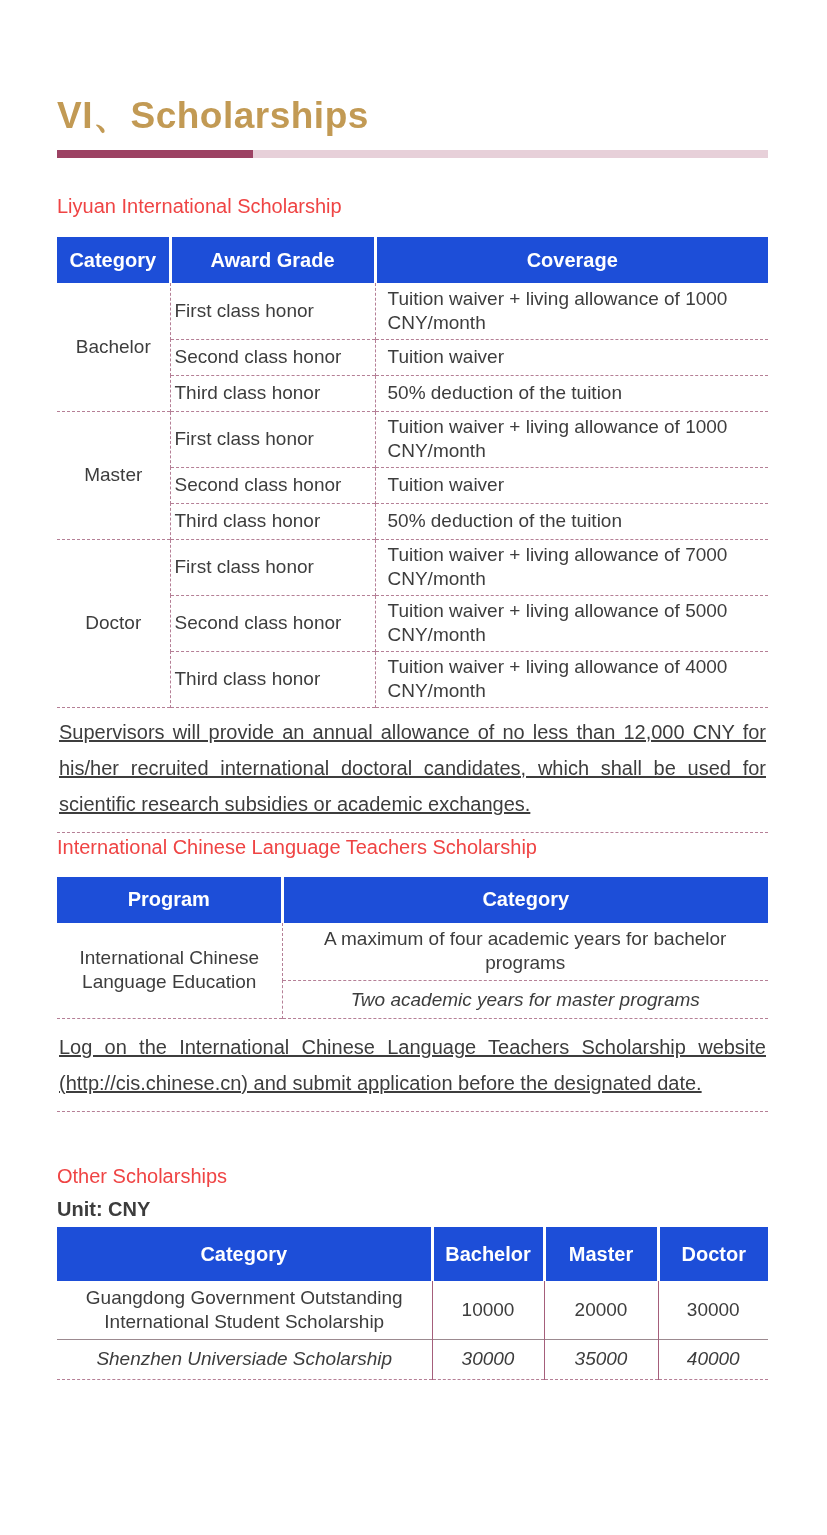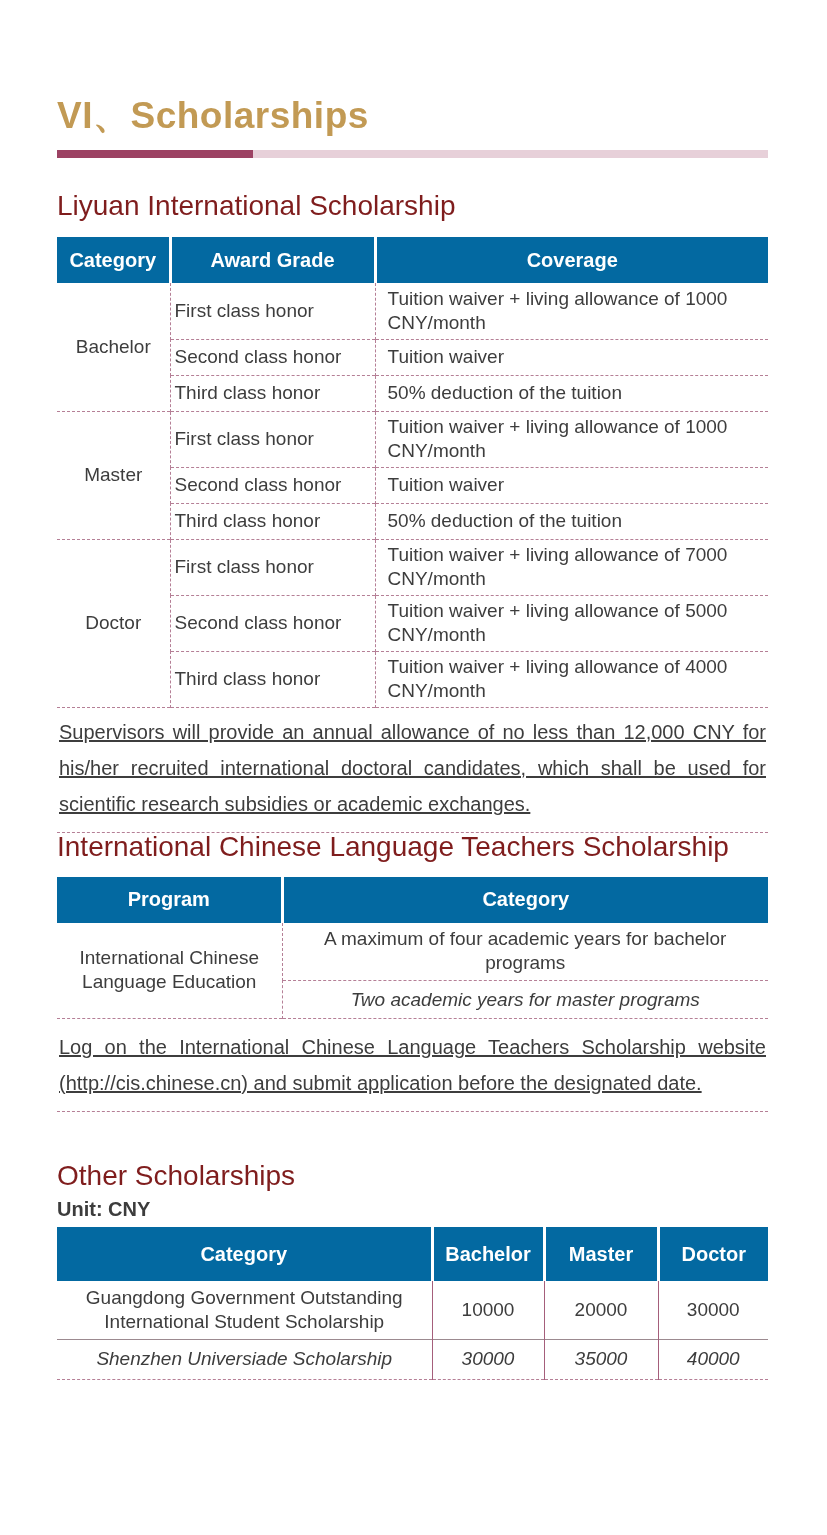--- a/index.html
+++ b/index.html
@@ -13,30 +13,30 @@
 
   .page-title {
     margin-top: 95px;
     font-size: 37px; line-height: 42px; font-weight: bold;
     color: #c29a54; letter-spacing: 0.5px;
   }
   .divider { margin-top: 13px; height: 8px; background: #e7d0d9; position: relative; }
   .divider-dark { position: absolute; left: 0; top: 0; height: 8px; width: 196px; background: #9c4263; }
 
   .section-heading {
-    font-size: 28px; line-height: 28px; font-weight: 400;
-    color: #7f1d1d;
+    font-size: 20px; line-height: 28px; font-weight: 400;
+    color: #ef4444;
   }
   .h-liyuan  { margin-top: 34px; }
   .h-chinese { }
   .h-other   { margin-top: 50px; }
 
   table { border-collapse: collapse; width: 711px; table-layout: fixed; }
   th {
-    background: #0369a1; color: #ffffff;
+    background: #1d4ed8; color: #ffffff;
     font-size: 20px; font-weight: bold; text-align: center;
     height: 46px; padding: 0 4px;
   }
   th + th { border-left: 3px solid #ffffff; }
   td { font-size: 19px; color: #3d3d3d; vertical-align: middle; line-height: 24px; }
 
   
   .t1 { margin-top: 17px; border-bottom: 1px dashed #b57f96; }
   .t1 .cat   { text-align: center; border-right: 1px dashed #b57f96; }
   .t1 .award { text-align: left; border-right: 1px dashed #b57f96; padding: 1px 4px; }

